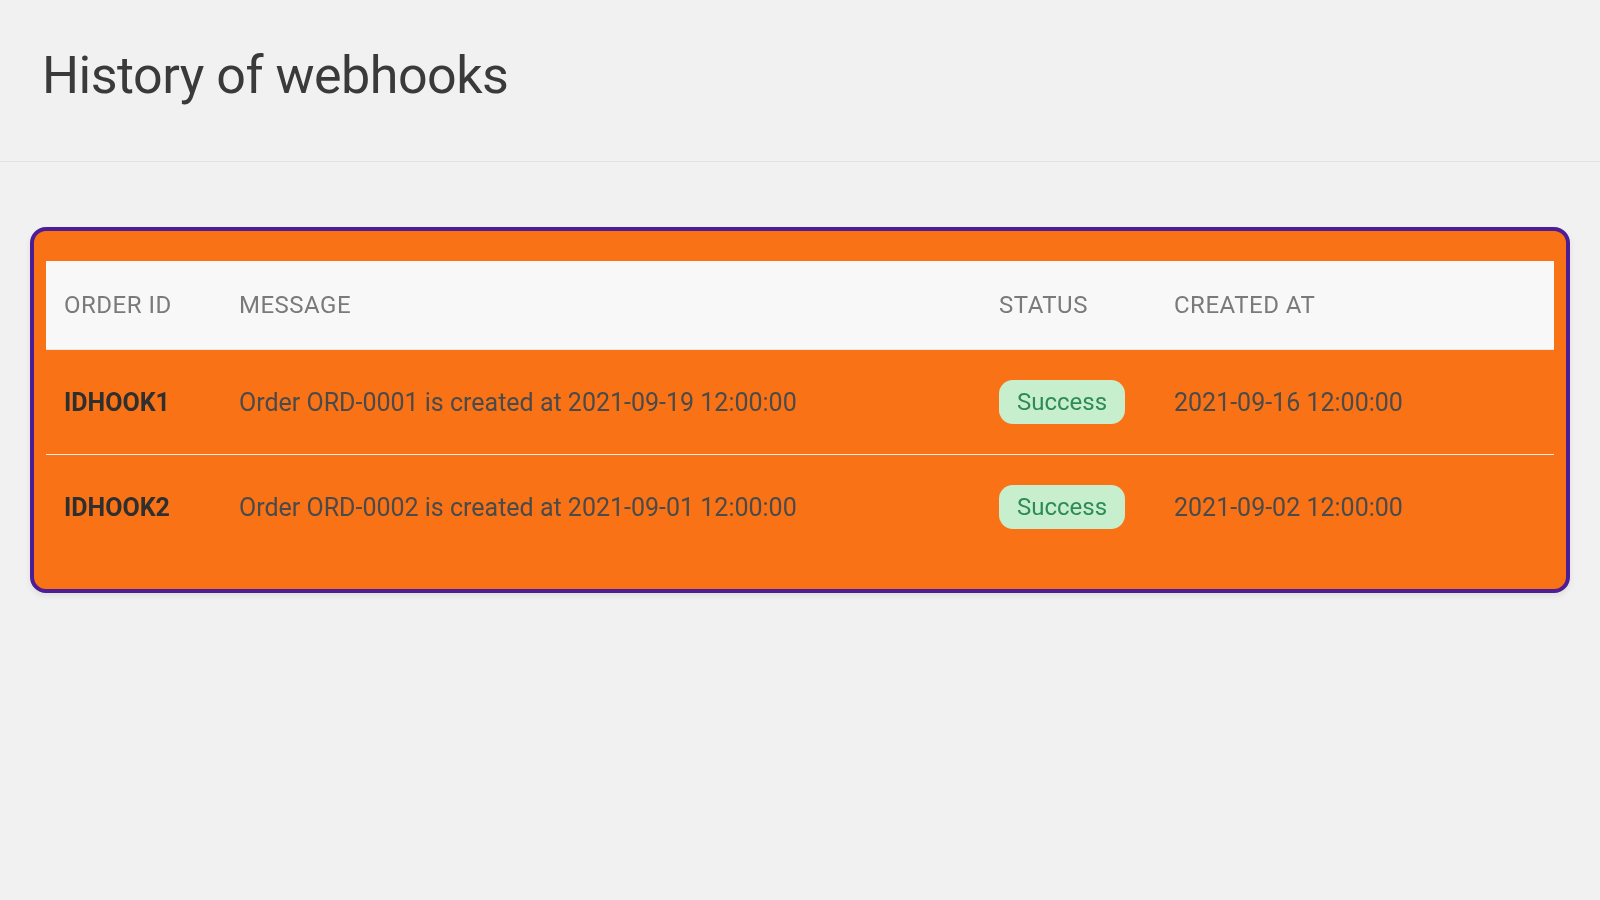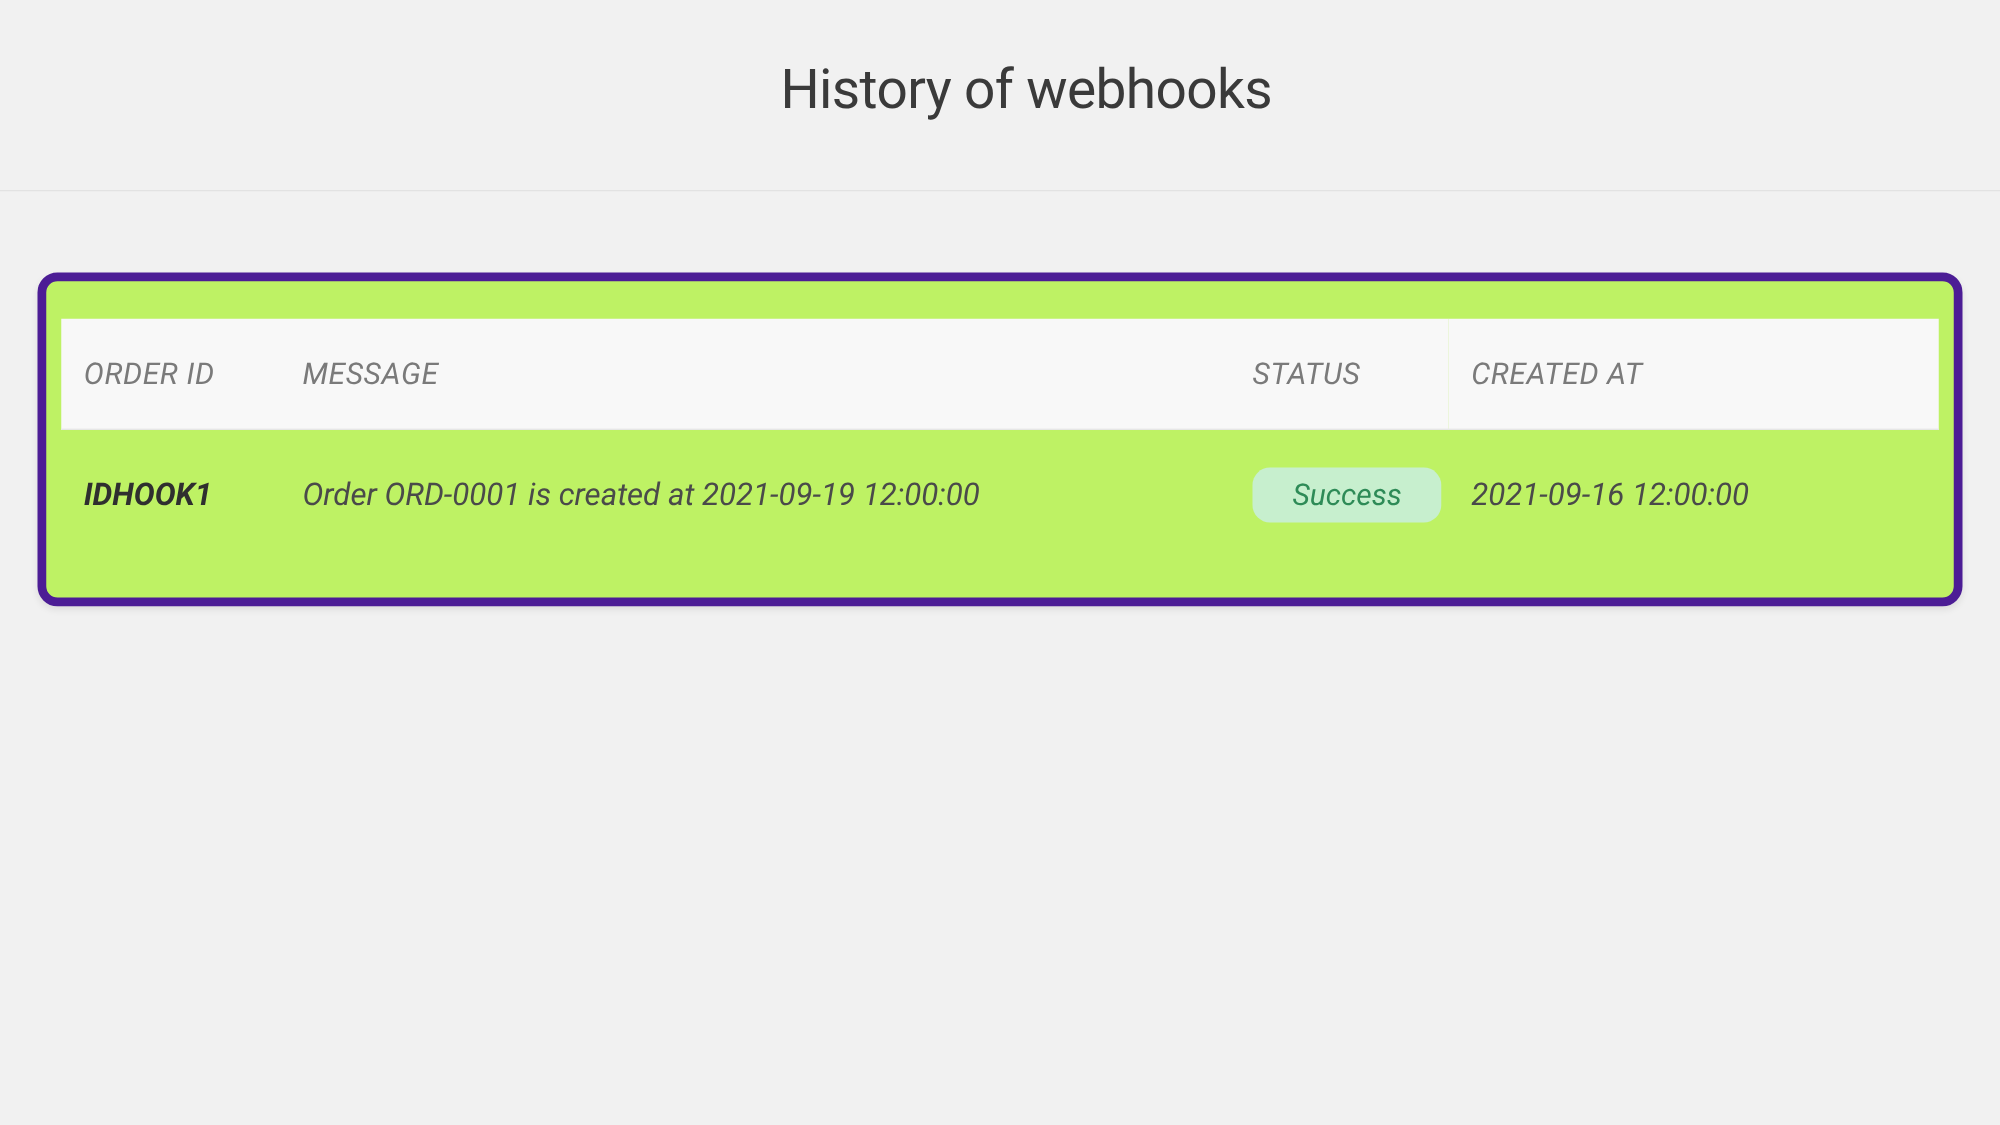--- a/index.html
+++ b/index.html
@@ -12,36 +12,34 @@
       background: #f1f1f1;
       width: 1600px;
       height: 900px;
       overflow: hidden;
     }
     .header-section {
       padding: 45px 0 55px 42px;
       border-bottom: 1px solid #e2e2e2;
     }
     .page-title {
-      font-size: 44px;
+      font-size: 52px;
       font-weight: 400;
       color: #3a3a3a;
       letter-spacing: -0.5px;
-      text-align: center;
     }
     .content-area {
       padding: 65px 30px 0 30px;
     }
     .highlight-box {
-      border: 7px solid #4c1d95;
+      border: 4px solid #4c1d95;
       border-radius: 16px;
       padding: 30px 12px 30px 12px;
-      background: #bef264;
+      background: #f97316;
       box-shadow: 0 3px 6px rgba(0,0,0,0.08);
-      font-style: italic;
     }
     table {
       width: 100%;
       border-collapse: collapse;
     }
     thead tr {
       background: #f8f8f8;
     }
     th {
       text-align: left;
@@ -71,21 +69,21 @@
     }
     td.order-id {
       font-weight: 700;
       color: #2f2f2f;
     }
     .status-badge {
       display: inline-block;
       background: #c7efce;
       color: #2e8b57;
       font-size: 24px;
-      padding: 8px 32px;
+      padding: 8px 18px;
       border-radius: 14px;
     }
   </style>
 </head>
 <body>
 
 <div class="header-section">
   <h1 class="page-title">History of webhooks</h1>
 </div>
 
@@ -102,16 +100,24 @@
       </thead>
       <tbody>
         <tr>
           <td class="order-id">IDHOOK1</td>
           <td>Order ORD-0001 is created at 2021-09-19 12:00:00</td>
           <td>
             <span class="status-badge">Success</span>
           </td>
           <td>2021-09-16 12:00:00</td>
         </tr>
+        <tr>
+          <td class="order-id">IDHOOK2</td>
+          <td>Order ORD-0002 is created at 2021-09-01 12:00:00</td>
+          <td>
+            <span class="status-badge">Success</span>
+          </td>
+          <td>2021-09-02 12:00:00</td>
+        </tr>
       </tbody>
     </table>
   </div>
 </div>
 
 </body></html>

